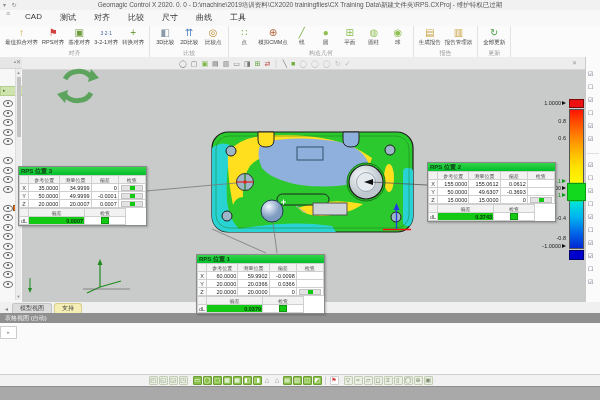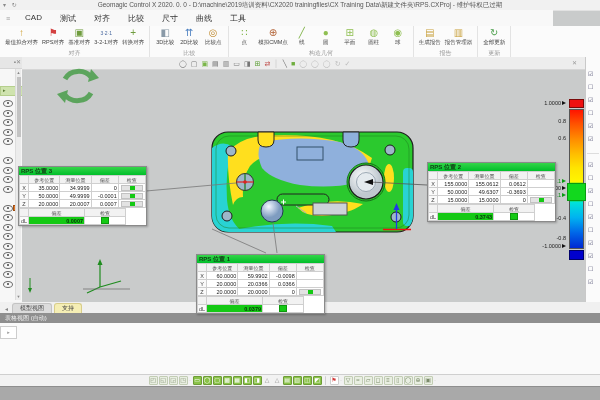--- a/index.html
+++ b/index.html
@@ -5,22 +5,22 @@
   html,body{margin:0;padding:0;background:#666;}
   .app{position:relative;width:600px;height:400px;overflow:hidden;
        font-family:"Liberation Sans","DejaVu Sans",sans-serif;
        background:#c9cbcb;user-select:none;}
   
   .titlebar{position:absolute;left:0;top:0;width:600px;height:10px;background:#f1f1f1;
             border-bottom:1px solid #e2e2e2;font-size:6.5px;color:#555;}
   .titlebar .ttl{position:absolute;left:0;right:0;top:1px;text-align:center;white-space:nowrap;}
   .qa{position:absolute;left:3px;top:1px;font-size:6px;color:#8a8a8a;letter-spacing:2px;}
   
-  .menubar{position:absolute;left:0;top:10px;width:553px;height:16px;background:#f8f8f8;
-           border-bottom:1px solid #ececec;display:flex;align-items:center;}
+  .menubar{position:absolute;left:0;top:10px;width:600px;height:16px;background:#f8f8f8;
+           border-bottom:1px solid #ececec;display:flex;align-items:flex-start;}
   .mico{font-size:7px;color:#999;margin:0 6px 0 6px;}
   .mtab{font-size:8px;color:#333;padding:2px 9px;cursor:default;}
   
   .ribbon{position:absolute;left:0;top:26px;width:600px;height:31px;background:#fbfbfb;
           border-bottom:1px solid #d8d8d8;display:flex;}
   .rgroup{display:flex;flex-direction:column;border-right:1px solid #e3e3e3;padding:0 3px;}
   .rrow{display:flex;flex:1;align-items:flex-start;}
   .rbtn{display:flex;flex-direction:column;align-items:center;max-width:36px;min-width:20px;
         padding:1px 2px;cursor:default;}
   .ric{font-size:10px;line-height:12px;height:12px;}

